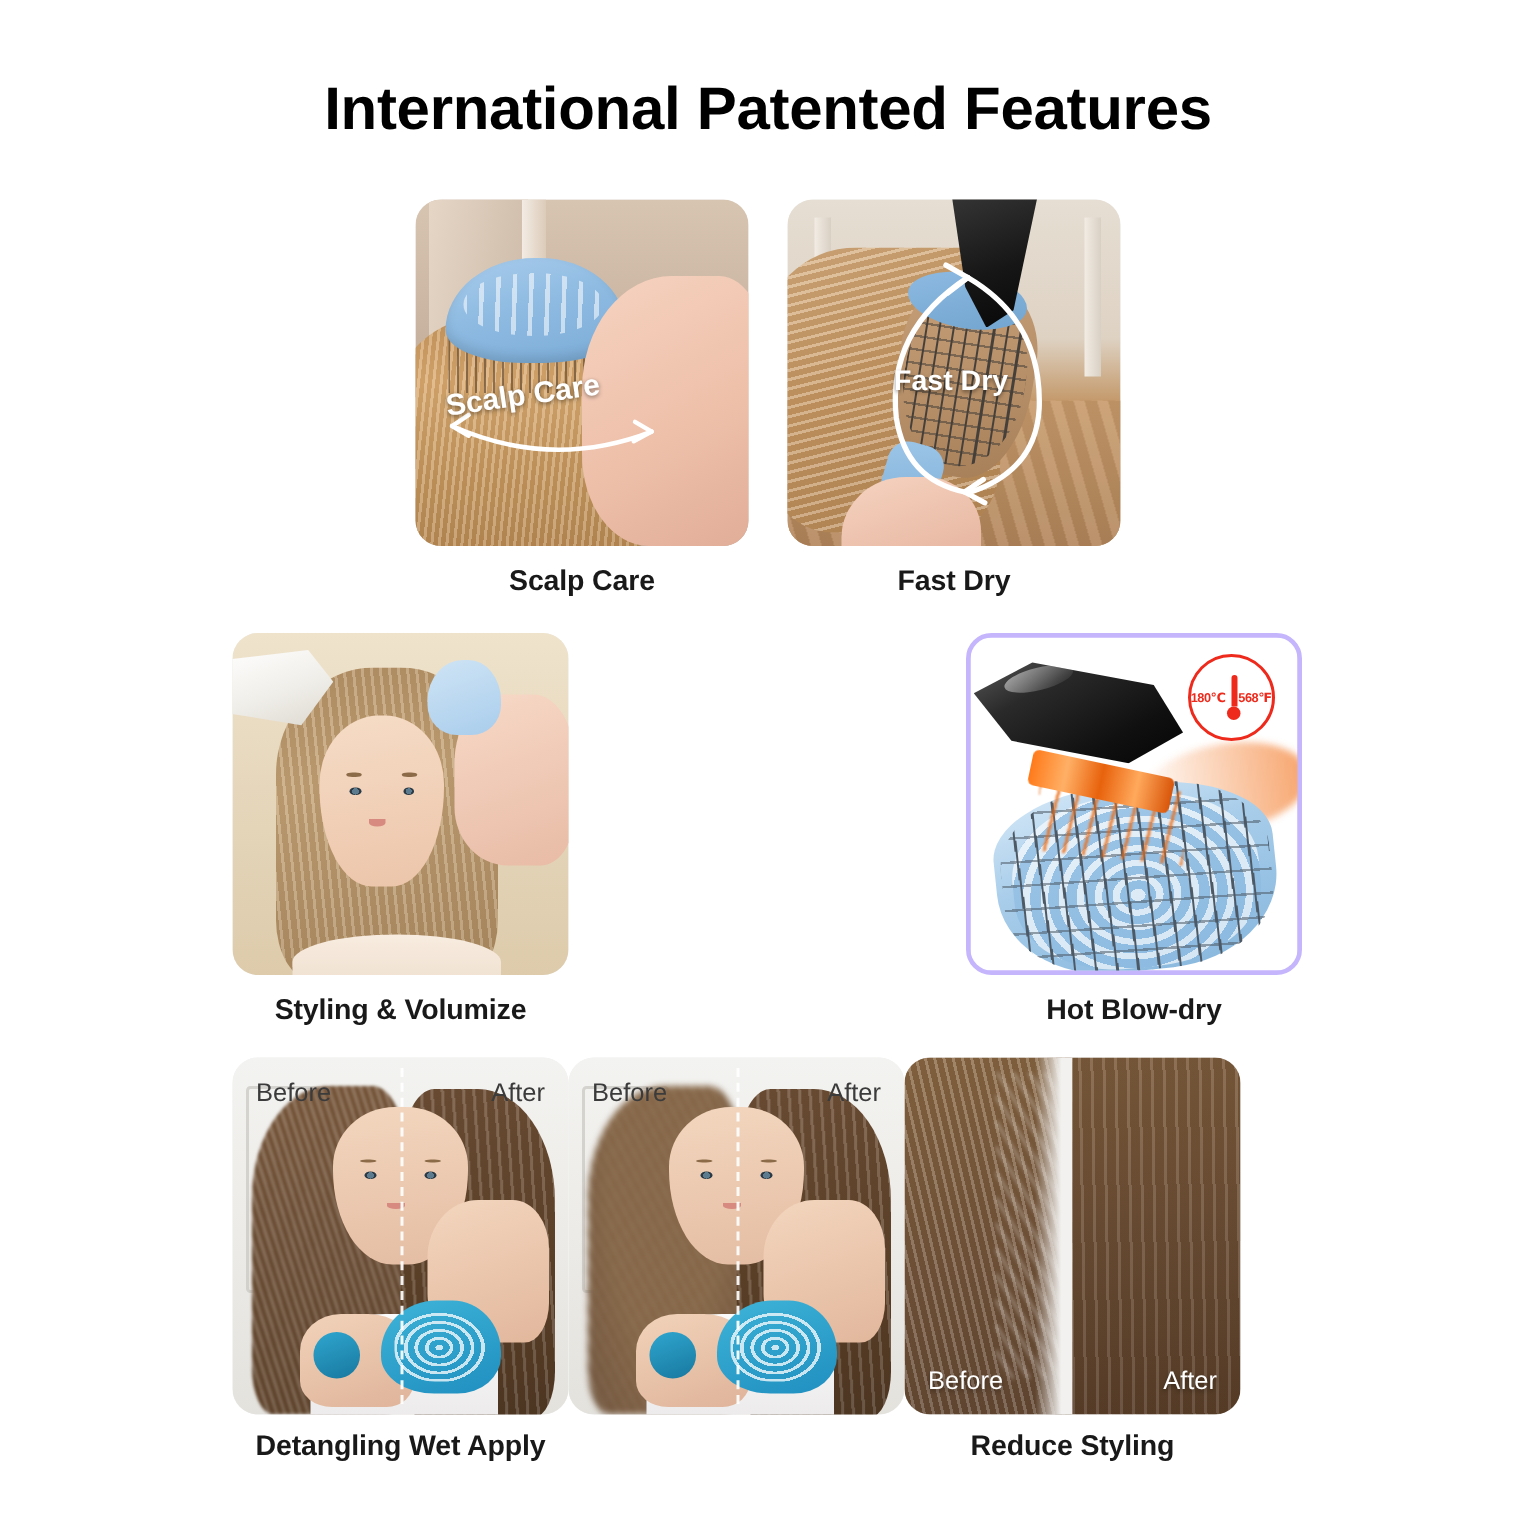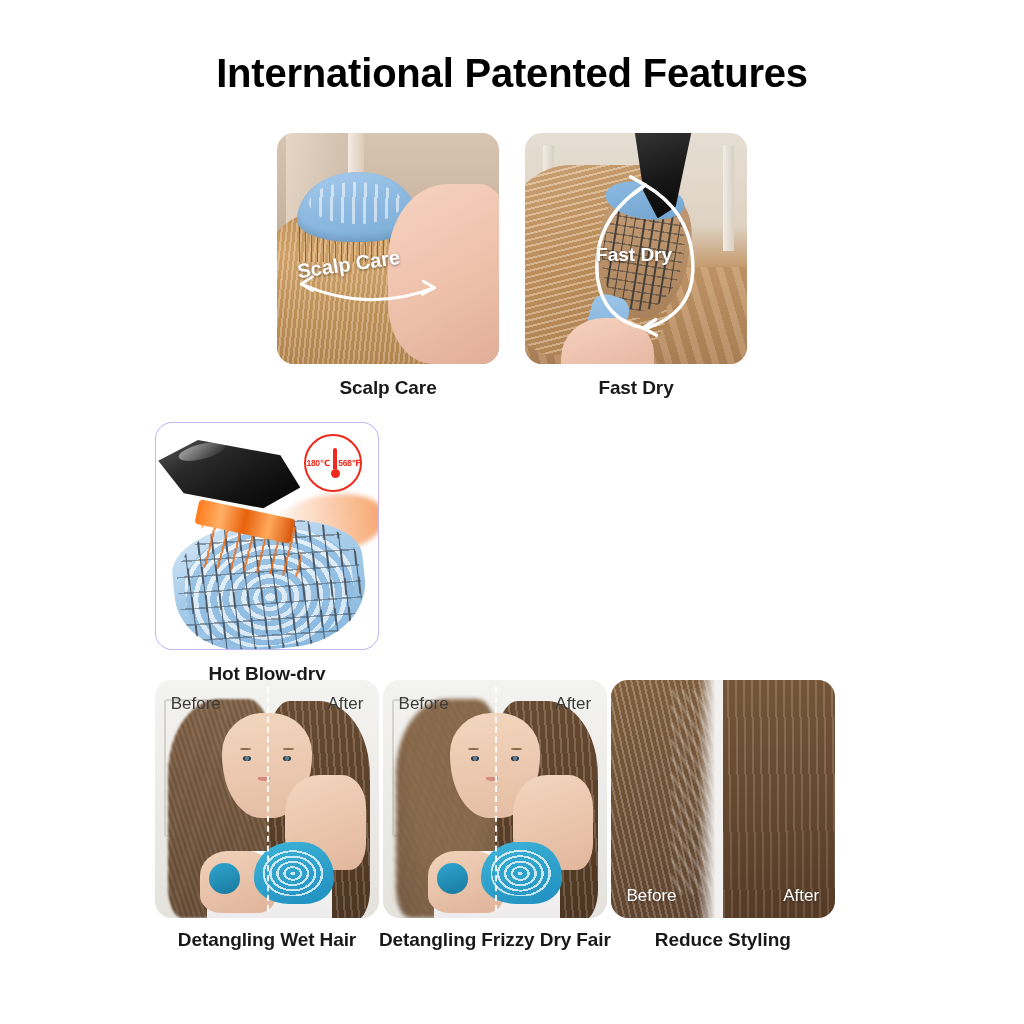--- a/index.html
+++ b/index.html
@@ -35,37 +35,37 @@
   }
 
   
   .row {
     position: absolute;
     display: flex;
   }
 
   .row-1 { top: 133px; left: 277px; width: 470px; justify-content: space-between; }
   .row-2 { top: 422px; left: 155px; width: 713px; justify-content: space-between; }
-  .row-3 { top: 680px; left: 155px; width: 585px; }
+  .row-3 { top: 705px; left: 155px; width: 585px; }
 
   .cell { display: flex; flex-direction: column; align-items: center; }
 
   .tile {
     position: relative;
     border-radius: 17px;
     overflow: hidden;
     background: #efefef;
   }
 
   .tile-sm { width: 222px; height: 231px; }
   .tile-md { width: 224px; height: 228px; }
   .tile-bt { width: 224px; height: 238px; }
 
   .tile.highlight {
-    border: 1px solid #c4b5fd;
+    border: 3px solid #c4b5fd;
     background: #c4b5fd;
   }
 
   .caption {
     margin-top: 13px;
     font-size: 19px;
     font-weight: 700;
     color: #191919;
     text-align: center;
     white-space: nowrap;
@@ -541,20 +541,39 @@
           <div class="ov-text fastdry-label">Fast Dry</div>
         </div>
       </div>
       <div class="caption">Fast Dry</div>
     </div>
 
   </div>
 
   <div class="row row-2">
 
+    <div class="cell">
+      <div class="tile tile-md">
+        <div class="scene bg-cream">
+          <div class="hair-long-light"></div>
+          <div class="face-head">
+            <div class="brow" style="left:22%;top:34%"></div>
+            <div class="brow" style="right:22%;top:34%"></div>
+            <div class="eye" style="left:24%;top:42%"></div>
+            <div class="eye" style="right:24%;top:42%"></div>
+            <div class="mouth-smile"></div>
+          </div>
+          <div class="shoulder"></div>
+          <div class="hand-up"></div>
+          <div class="brush-small-blue"></div>
+          <div class="blowdryer-white"></div>
+        </div>
+      </div>
+      <div class="caption">Styling &amp; Volumize</div>
+    </div>
 
     <div class="cell">
       <div class="tile tile-md highlight">
         <div class="scene bg-white-clean">
           <div class="heat-swoosh"></div>
           <div class="brush-head-blue">
             <div class="brush-coils"></div>
             <div class="brush-pins"></div>
           </div>
           <div class="heat-rays"></div>
@@ -599,21 +618,21 @@
           <div class="ba-arm-2"></div>
           <div class="teal-knob"></div>
           <div class="teal-brush">
             <div class="teal-brush-coils"></div>
           </div>
           <div class="divider-dashed"></div>
           <div class="ba-label left">Before</div>
           <div class="ba-label right">After</div>
         </div>
       </div>
-      <div class="caption">Detangling Wet Hair</div>
+      <div class="caption">Detangling Wet Apply</div>
     </div>
 
     <div class="cell">
       <div class="tile tile-bt">
         <div class="scene bg-studio">
           <div class="wall-panel"></div>
           <div class="ba-hair-left frizzy-strong"></div>
           <div class="ba-hair-right smooth"></div>
           <div class="ba-face">
             <div class="brow" style="left:20%;top:33%"></div>
@@ -627,21 +646,20 @@
           <div class="ba-arm-2"></div>
           <div class="teal-knob"></div>
           <div class="teal-brush">
             <div class="teal-brush-coils"></div>
           </div>
           <div class="divider-dashed"></div>
           <div class="ba-label left">Before</div>
           <div class="ba-label right">After</div>
         </div>
       </div>
-      <div class="caption">Detangling Frizzy Dry Fair</div>
     </div>
 
     <div class="cell">
       <div class="tile tile-bt">
         <div class="scene">
           <div class="static-left">
             <div class="flyaway"></div>
             <div class="static-white-gap"></div>
           </div>
           <div class="static-right"></div>

